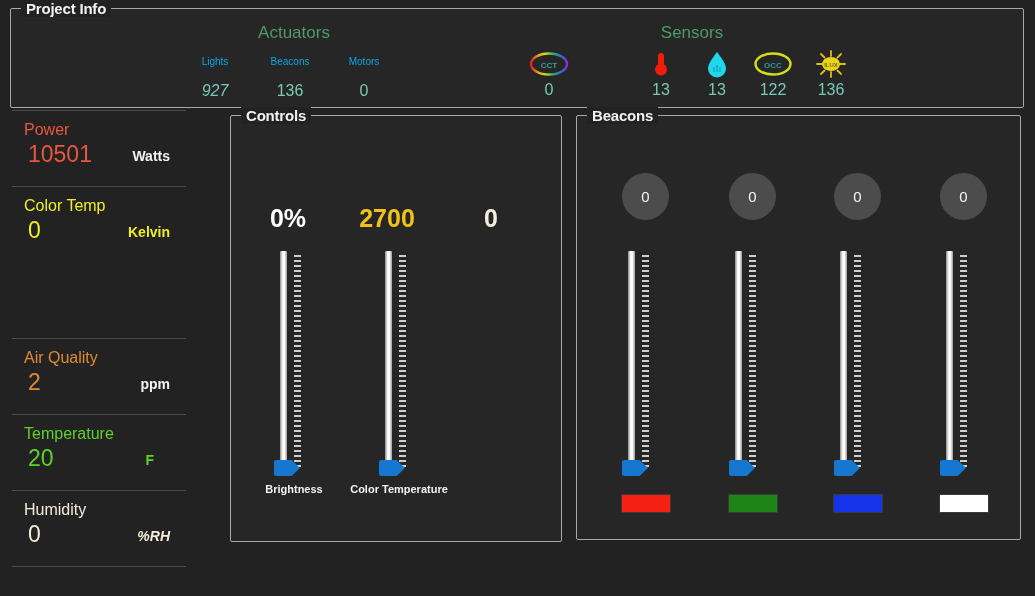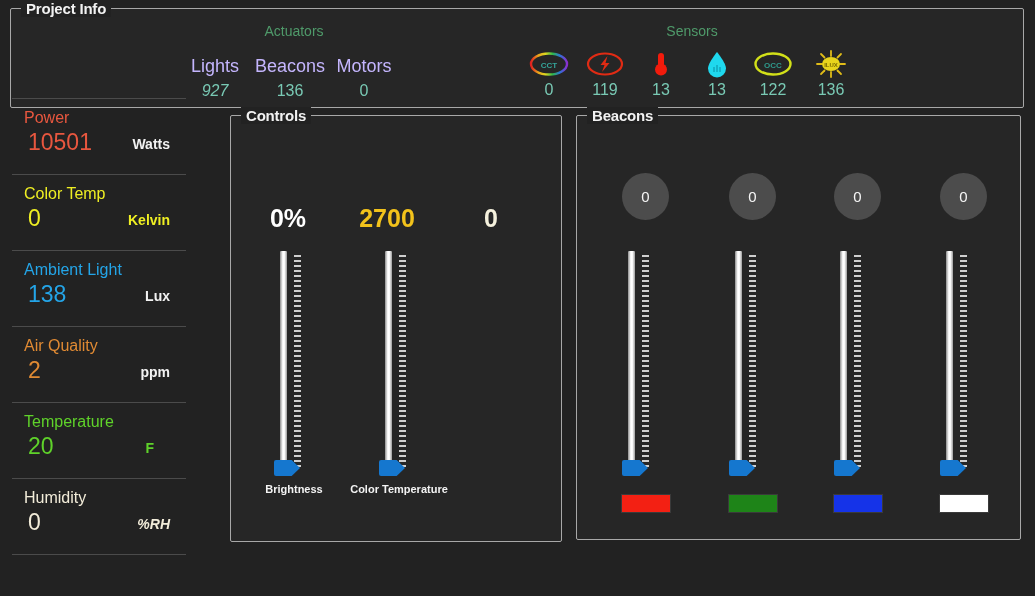--- a/index.html
+++ b/index.html
@@ -38,28 +38,28 @@
 
   
   #project-info {
     left: 10px;
     top: 8px;
     width: 1012px;
     height: 98px;
   }
   .sec-head {
     position: absolute;
-    font-size: 14px;
+    font-size: 17px;
     color: #4f9a6a;
     white-space: nowrap;
   }
   .act-sub {
     position: absolute;
-    font-size: 18px;
-    color: #c4b5fd;
+    font-size: 10px;
+    color: #0ea5e9;
     text-align: center;
     white-space: nowrap;
   }
   .act-val {
     position: absolute;
     font-size: 16px;
     color: #79c9b4;
     text-align: center;
     white-space: nowrap;
   }
@@ -77,21 +77,21 @@
   .sensor-val {
     font-size: 16px;
     color: #79c9b4;
     margin-top: 2px;
   }
 
   
   #stats {
     position: absolute;
     left: 0px;
-    top: 98px;
+    top: 110px;
     width: 196px;
     height: 486px;
   }
   .stat {
     position: absolute;
     left: 0;
     width: 196px;
     height: 74px;
   }
   .stat .rule {
@@ -246,29 +246,20 @@
             <stop offset="100%" stop-color="#8a2fd0"></stop>
           </linearGradient>
         </defs>
         <ellipse cx="21" cy="13" rx="18" ry="10.5" fill="none" stroke="url(#cctg)" stroke-width="2.4"></ellipse>
         <text x="21" y="17" font-family="Liberation Sans, sans-serif" font-size="8" font-weight="bold" fill="#35a59a" text-anchor="middle">CCT</text>
       </svg>
     </div>
     <div class="sensor-val">0</div>
   </div>
 
-  <div class="sensor-cell" style="left:566px; top:40px;">
-    <div class="sensor-icon">
-      <svg width="42" height="26" viewBox="0 0 42 26">
-        <ellipse cx="21" cy="13" rx="17" ry="10.5" fill="none" stroke="#e02b14" stroke-width="2.2"></ellipse>
-        <path d="M23.5 5 L16.5 14 L20.5 14 L18 21 L25.5 12 L21.5 12 Z" fill="#e02b14"></path>
-      </svg>
-    </div>
-    <div class="sensor-val">119</div>
-  </div>
 
   <div class="sensor-cell" style="left:622px; top:40px;">
     <div class="sensor-icon">
       <svg width="26" height="28" viewBox="0 0 26 28">
         <rect x="10" y="3" width="6" height="14" rx="3" fill="#f21b0c"></rect>
         <circle cx="13" cy="19.5" r="6" fill="#f21b0c"></circle>
       </svg>
     </div>
     <div class="sensor-val">13</div>
   </div>
@@ -323,26 +314,20 @@
     <div class="stat-unit" style="color:#f2f2f2;">Watts</div>
   </div>
 
   <div class="stat" style="top:76px;">
     <div class="rule"></div>
     <div class="stat-label" style="color:#efef23;">Color Temp</div>
     <div class="stat-value" style="color:#efef23;">0</div>
     <div class="stat-unit" style="color:#efef23;">Kelvin</div>
   </div>
 
-  <div class="stat" style="top:152px;">
-    <div class="rule"></div>
-    <div class="stat-label" style="color:#24a5e8;">Ambient Light</div>
-    <div class="stat-value" style="color:#24a5e8;">138</div>
-    <div class="stat-unit" style="color:#f2f2f2;">Lux</div>
-  </div>
 
   <div class="stat" style="top:228px;">
     <div class="rule"></div>
     <div class="stat-label" style="color:#e08a33;">Air Quality</div>
     <div class="stat-value" style="color:#e08a33;">2</div>
     <div class="stat-unit" style="color:#f2f2f2;">ppm</div>
   </div>
 
   <div class="stat" style="top:304px;">
     <div class="rule"></div>

